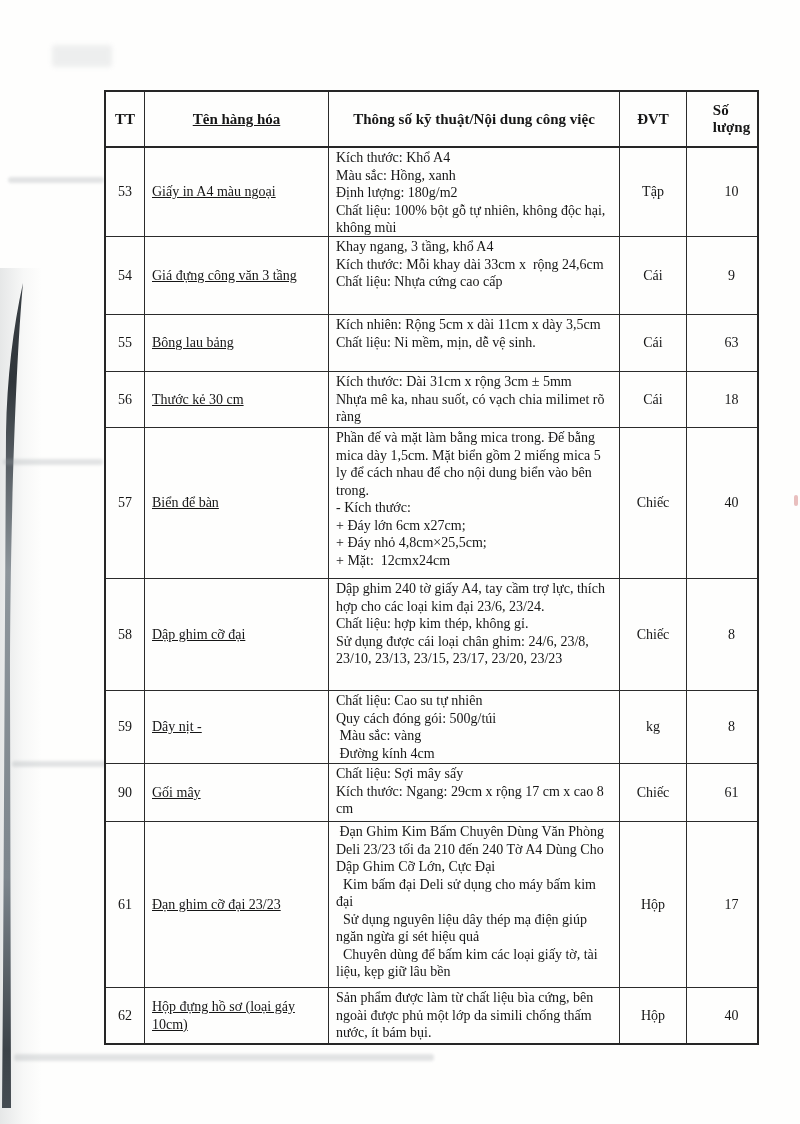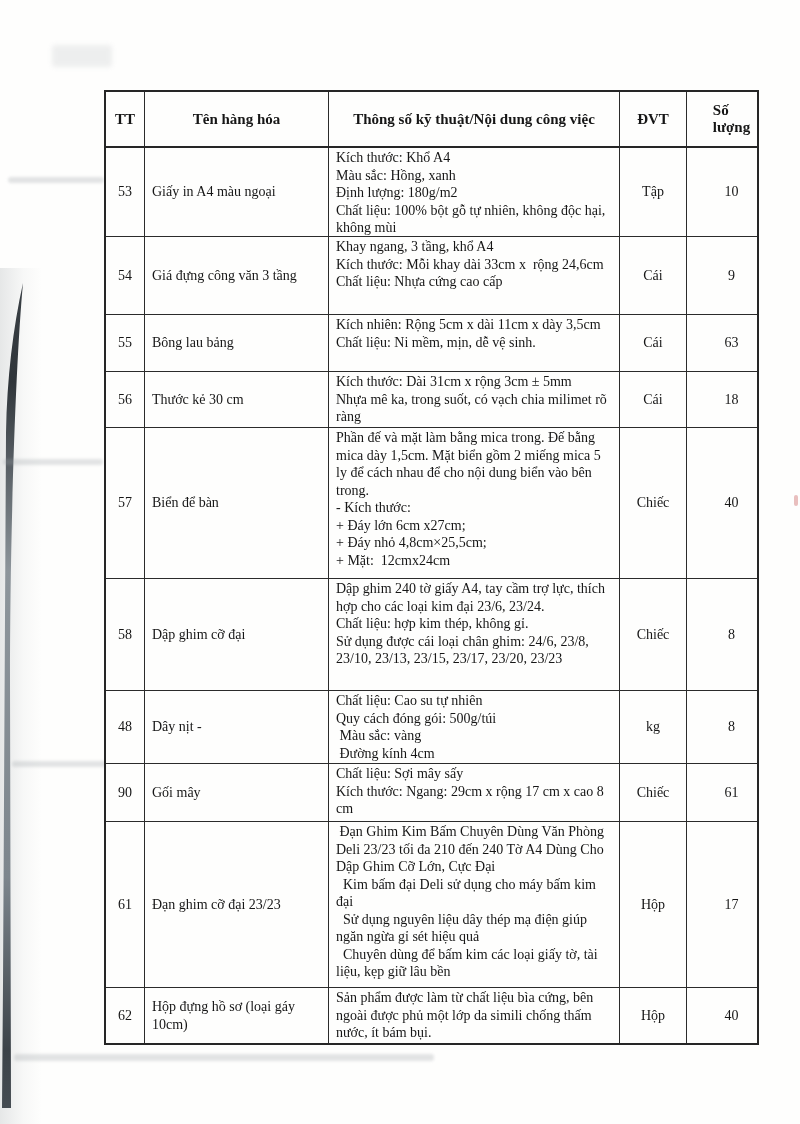--- a/index.html
+++ b/index.html
@@ -29,21 +29,21 @@
   .doc-table{
     position:absolute;left:104px;top:90px;width:655px;
     border:2px solid #262626;box-sizing:border-box;
     background:#fefefd;
   }
   .t-row{display:flex;align-items:stretch;border-bottom:1px solid #2b2b2b;box-sizing:border-box;}
   .t-row:last-child{border-bottom:none;}
   .cell{box-sizing:border-box;border-right:1px solid #2b2b2b;overflow:hidden;}
   .cell:last-child{border-right:none;margin-left:19px;}
   .c-tt{width:39px;display:flex;align-items:center;justify-content:center;}
-  .c-name{width:184px;display:flex;align-items:center;padding:2px 4px 2px 7px;}
+  .c-name{width:184px;display:flex;align-items:center;padding:2px 4px 2px 7px;text-decoration:underline;}
   .c-spec{width:291px;padding:1px 4px 0 7px;}
   .c-unit{width:67px;display:flex;align-items:center;justify-content:center;}
   .c-qty{flex:1;display:flex;align-items:center;justify-content:center;}
   .t-head{height:56px;border-bottom:2px solid #262626;}
   .t-head .cell{display:flex;align-items:center;justify-content:center;
     font-weight:bold;font-size:15px;padding:16px;}
   .body-row{font-size:14px;line-height:17.5px;}
   .spec-p{white-space:pre-wrap;}
   
   #rows .t-row:nth-child(1){height:89px;}
@@ -130,21 +130,21 @@
         <div class="cell c-unit">Cái</div>
         <div class="cell c-qty">63</div>
       </div>
       <div class="t-row body-row">
         <div class="cell c-tt">56</div>
         <div class="cell c-name">
           <span>Thước kẻ 30 cm</span>
         </div>
         <div class="cell c-spec">
           <div class="spec-p">Kích thước: Dài 31cm x rộng 3cm ± 5mm</div>
-          <div class="spec-p">Nhựa mê ka, trong suốt, có vạch chia milimet rõ ràng</div>
+          <div class="spec-p">Nhựa mê ka, nhau suốt, có vạch chia milimet rõ ràng</div>
         </div>
         <div class="cell c-unit">Cái</div>
         <div class="cell c-qty">18</div>
       </div>
       <div class="t-row body-row">
         <div class="cell c-tt">57</div>
         <div class="cell c-name">
           <span>Biển để bàn</span>
         </div>
         <div class="cell c-spec">
@@ -164,21 +164,21 @@
         </div>
         <div class="cell c-spec">
           <div class="spec-p">Dập ghim 240 tờ giấy A4, tay cầm trợ lực, thích hợp cho các loại kim đại 23/6, 23/24.</div>
           <div class="spec-p">Chất liệu: hợp kim thép, không gỉ.</div>
           <div class="spec-p">Sử dụng được cái loại chân ghim: 24/6, 23/8, 23/10, 23/13, 23/15, 23/17, 23/20, 23/23</div>
         </div>
         <div class="cell c-unit">Chiếc</div>
         <div class="cell c-qty">8</div>
       </div>
       <div class="t-row body-row">
-        <div class="cell c-tt">48</div>
+        <div class="cell c-tt">59</div>
         <div class="cell c-name">
           <span>Dây nịt -</span>
         </div>
         <div class="cell c-spec">
           <div class="spec-p">Chất liệu: Cao su tự nhiên</div>
           <div class="spec-p">Quy cách đóng gói: 500g/túi</div>
           <div class="spec-p"> Màu sắc: vàng</div>
           <div class="spec-p"> Đường kính 4cm</div>
         </div>
         <div class="cell c-unit">kg</div>

